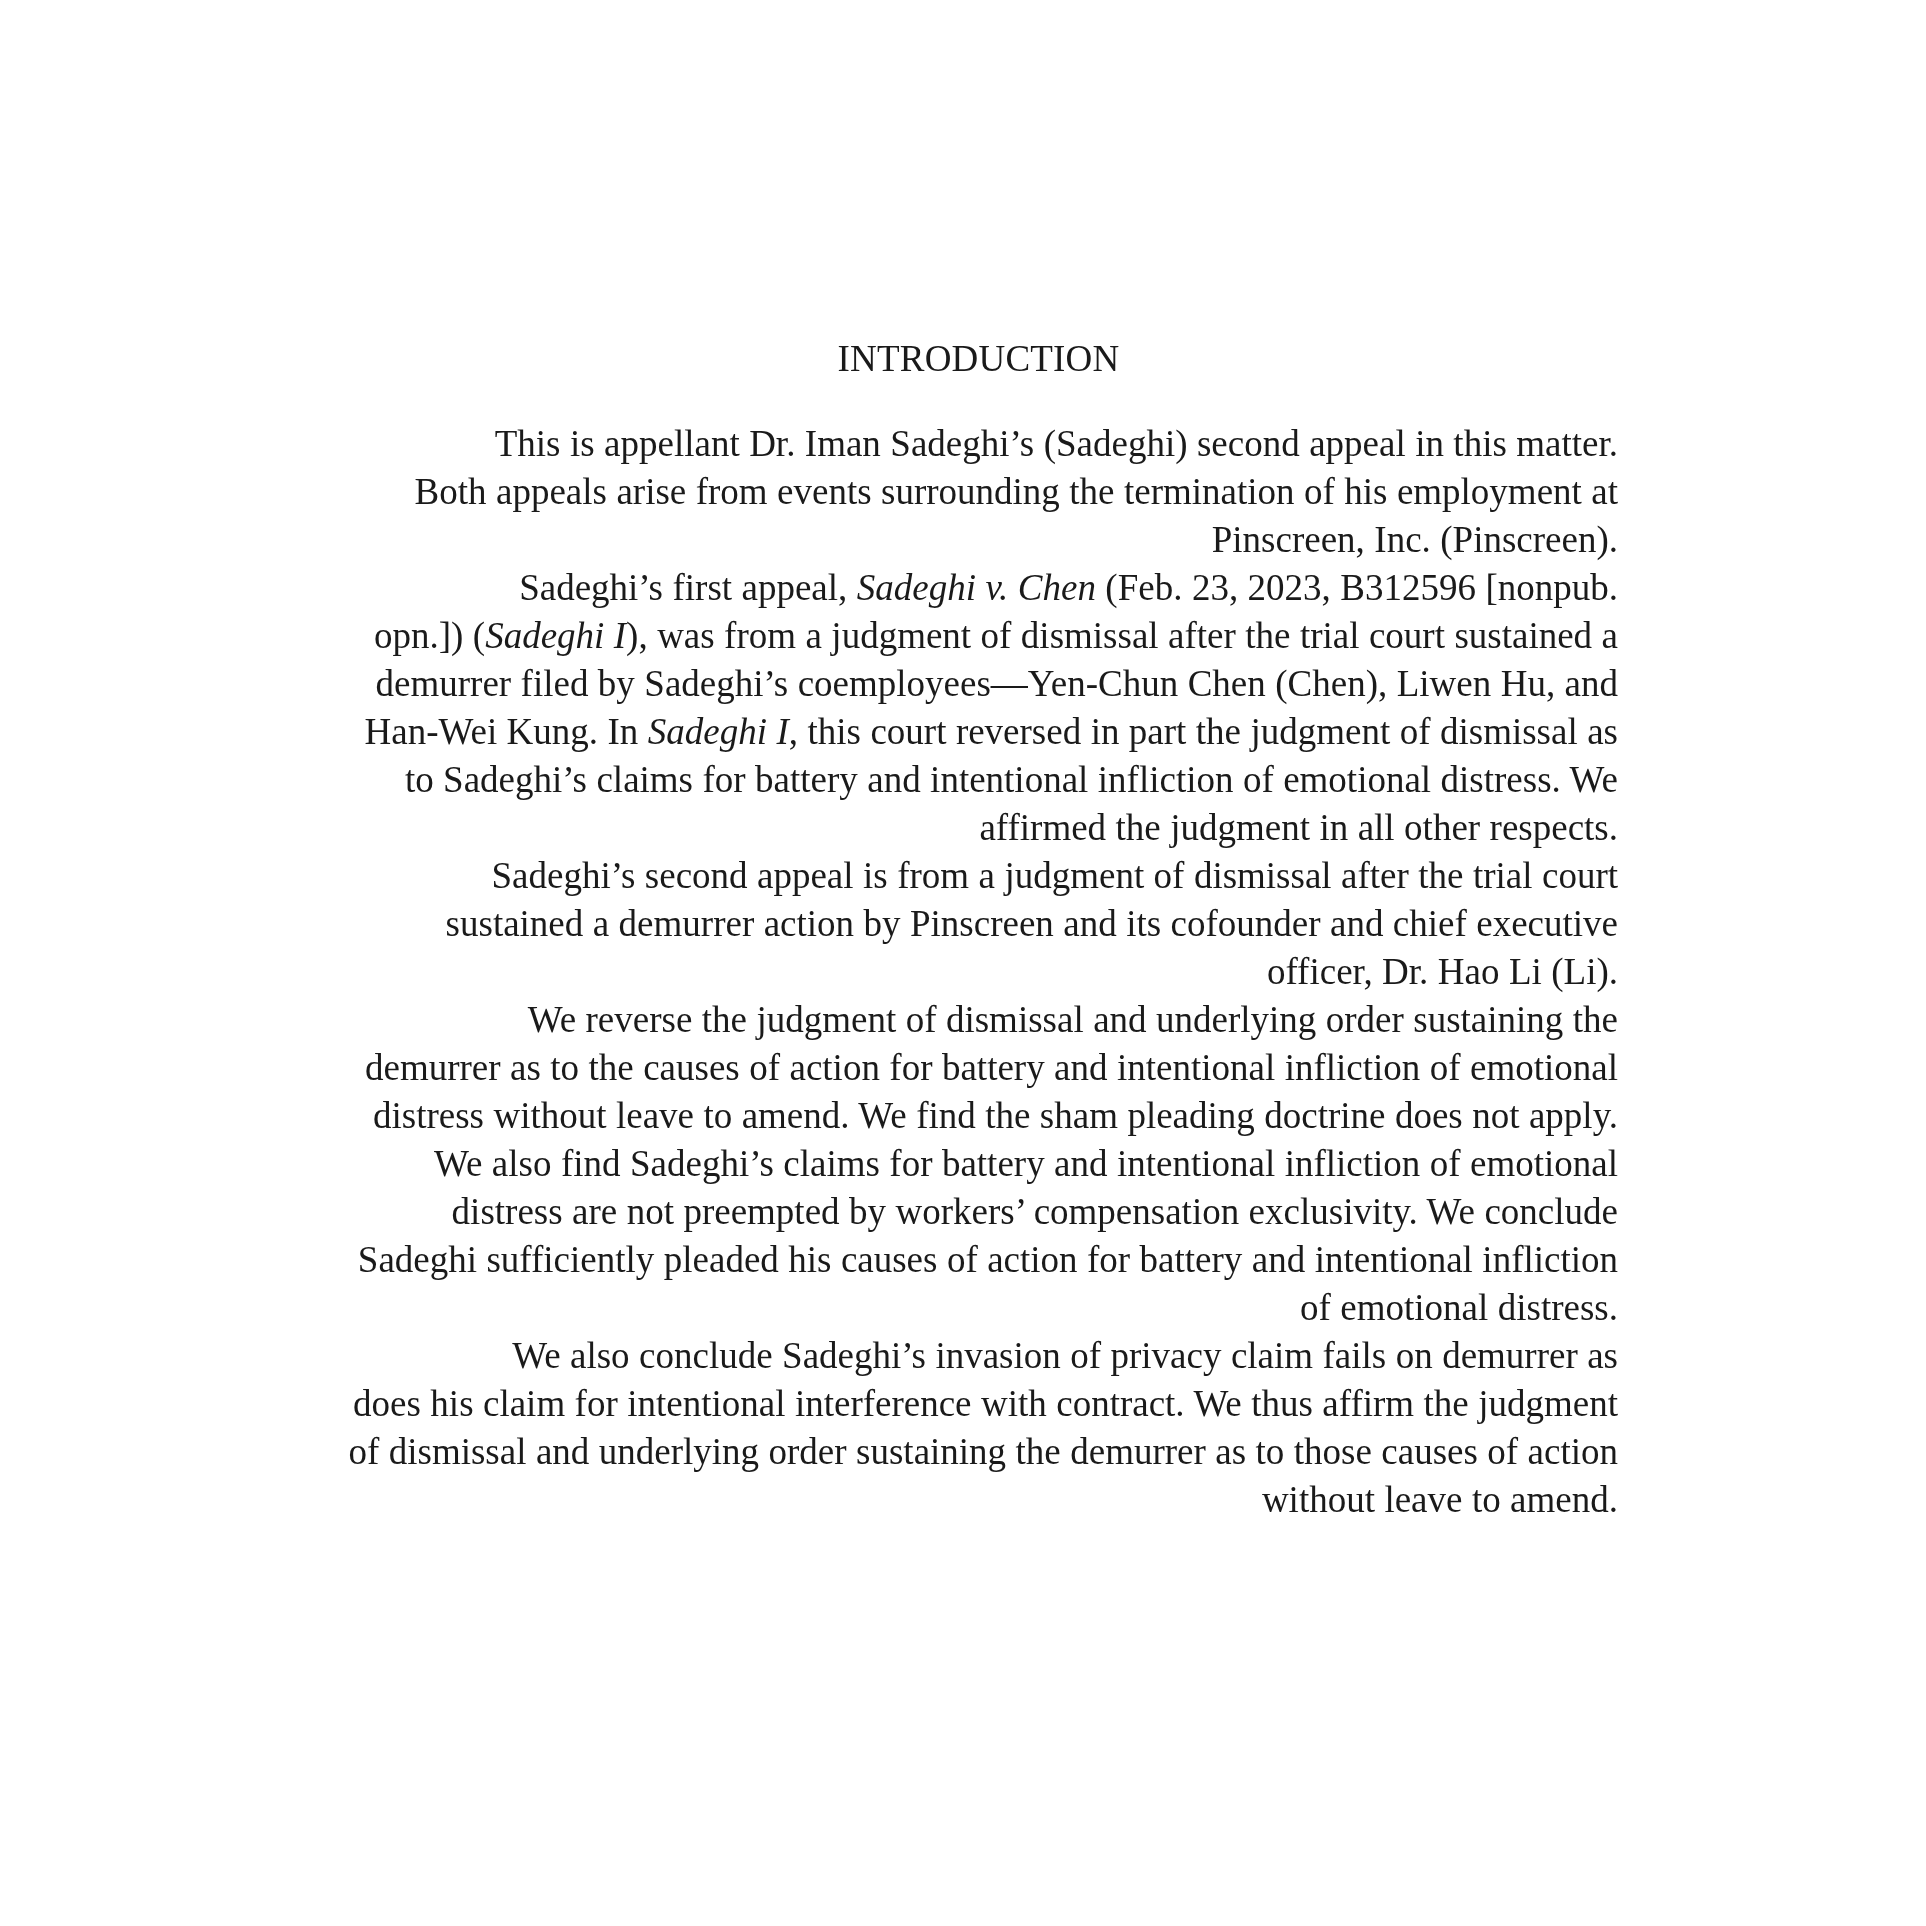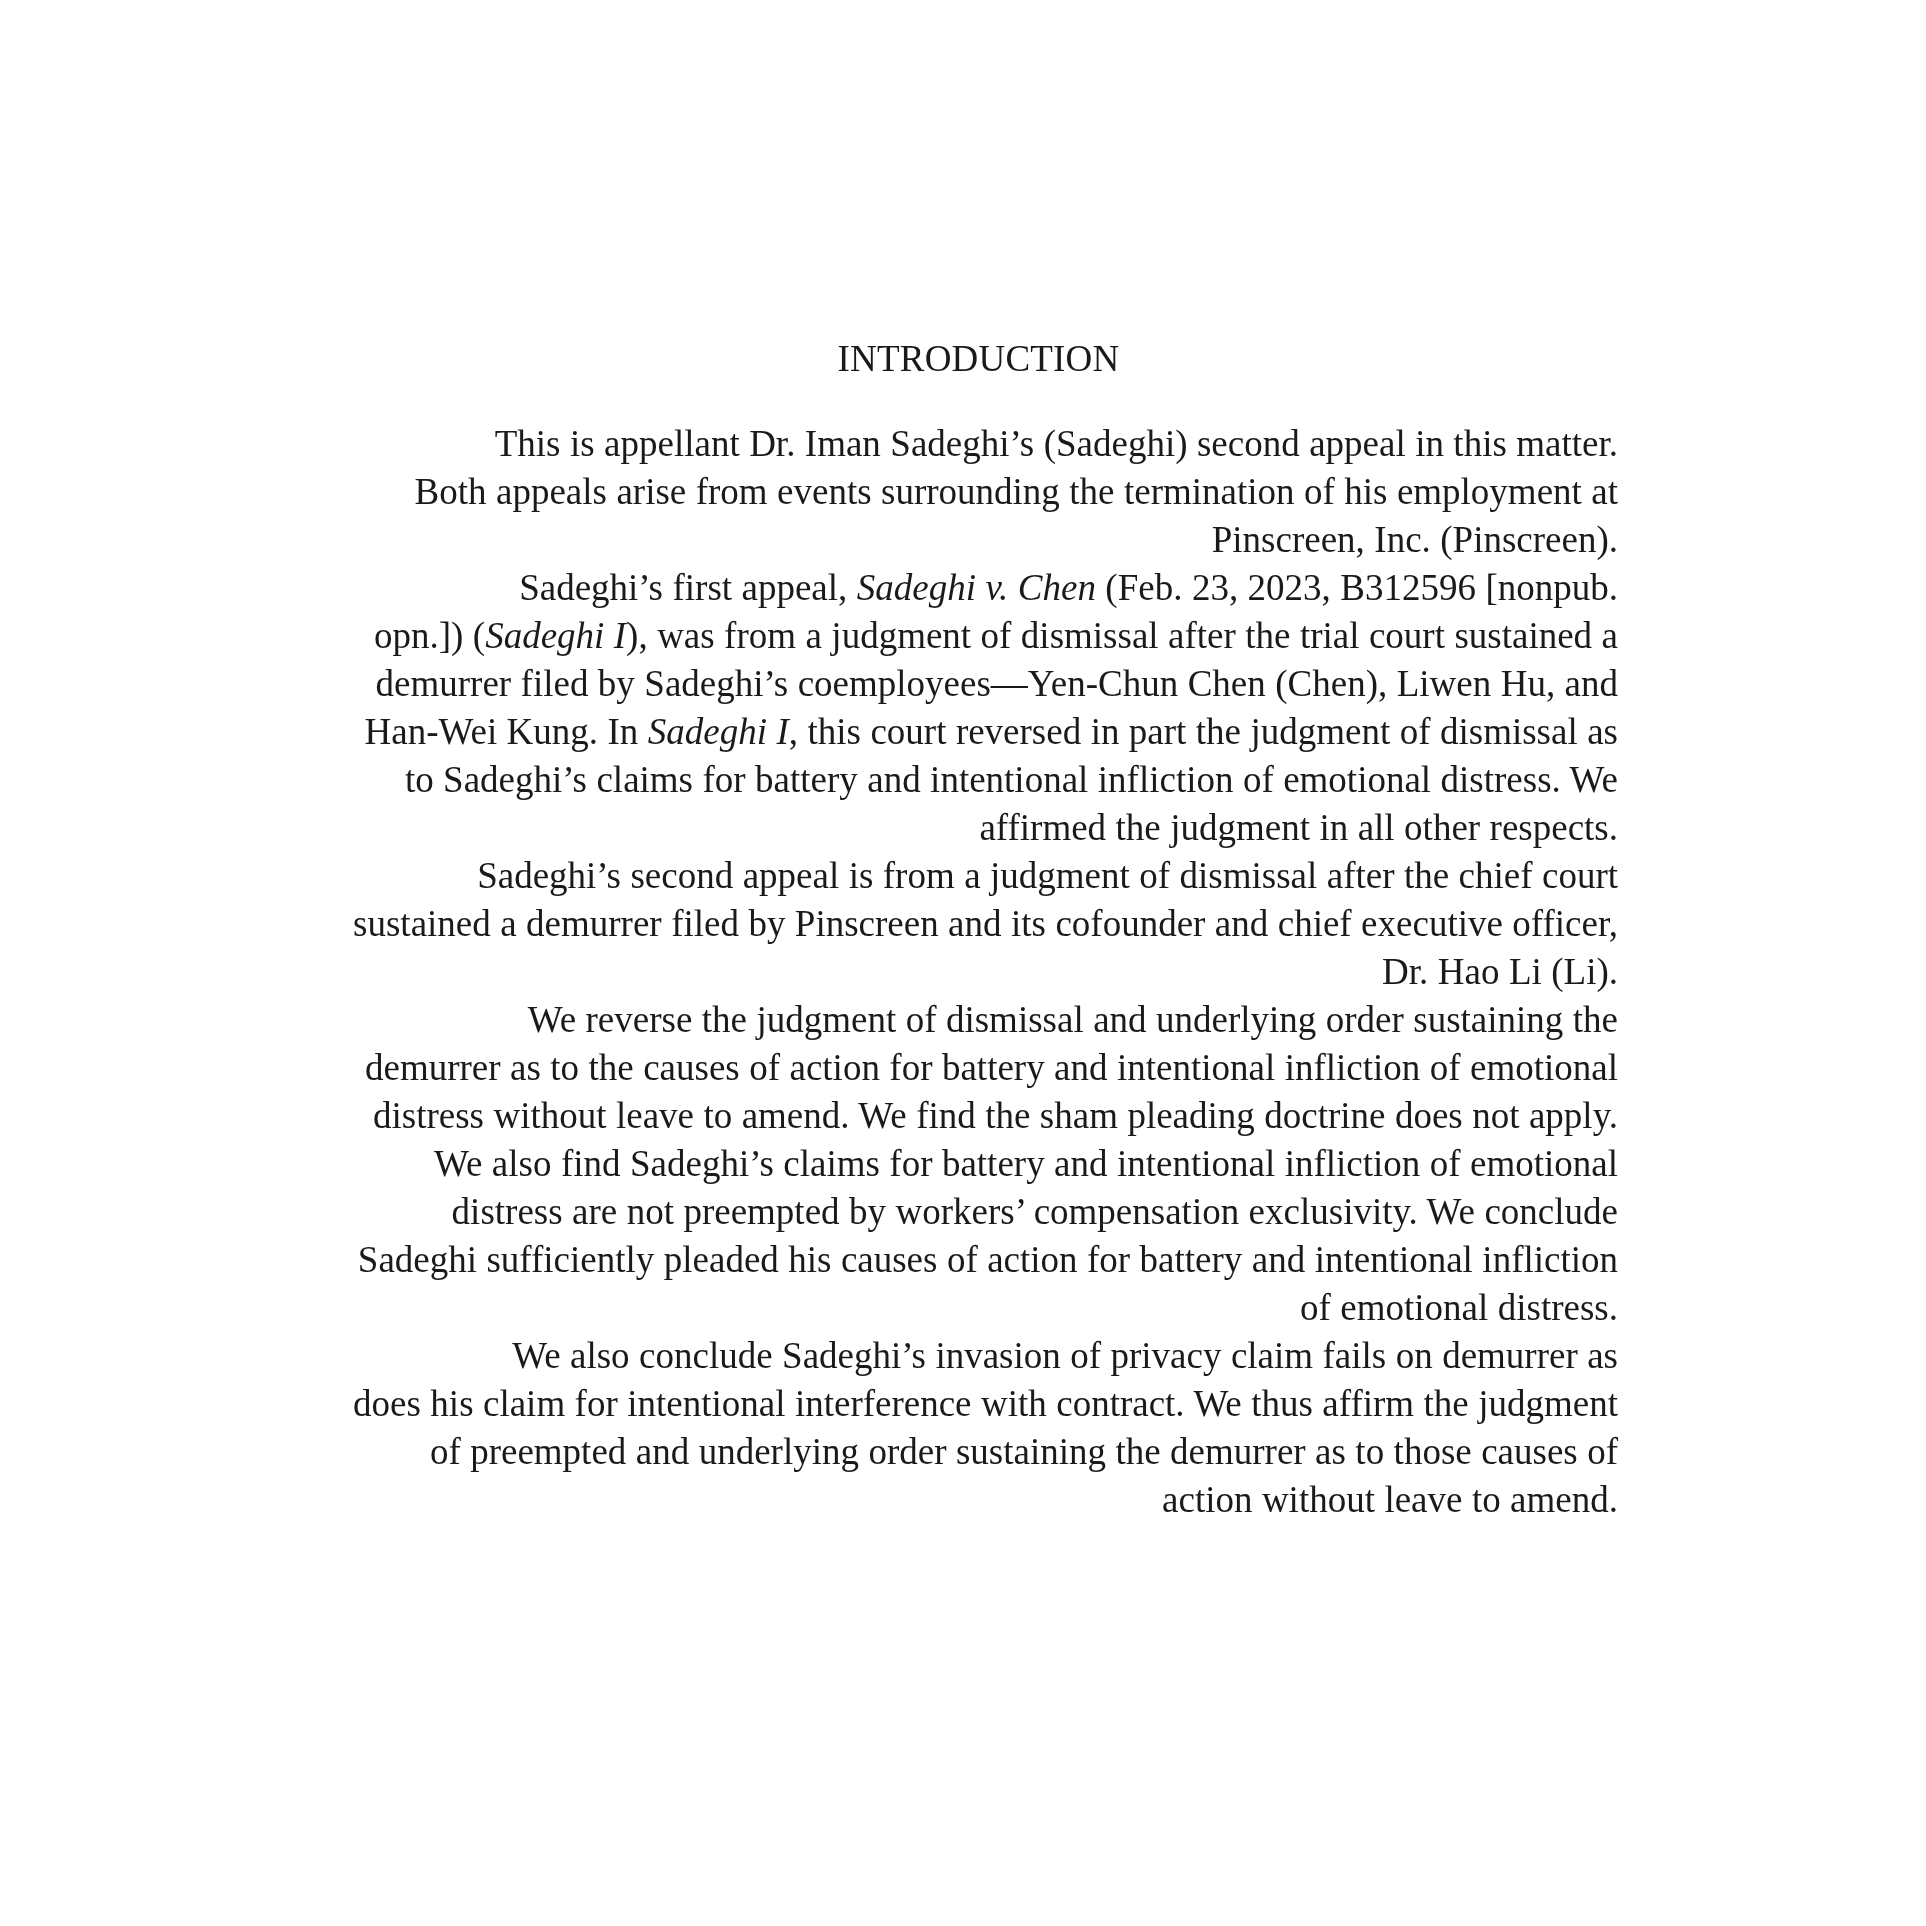--- a/index.html
+++ b/index.html
@@ -55,21 +55,21 @@
 
 <div class="page">
 
   <div class="content">
 
     <h1 class="section-heading">INTRODUCTION</h1>
 
     <div>
       <p class="para">This is appellant Dr. Iman Sadeghi’s (Sadeghi) second appeal in this matter.  Both appeals arise from events surrounding the termination of his employment at Pinscreen, Inc. (Pinscreen).</p>
       <p class="para">Sadeghi’s first appeal, <em>Sadeghi v. Chen</em> (Feb. 23, 2023, B312596 [nonpub. opn.]) (<em>Sadeghi I</em>), was from a judgment of dismissal after the trial court sustained a demurrer filed by Sadeghi’s coemployees—Yen-Chun Chen (Chen), Liwen Hu, and Han-Wei Kung.  In <em>Sadeghi I</em>, this court reversed in part the judgment of dismissal as to Sadeghi’s claims for battery and intentional infliction of emotional distress.  We affirmed the judgment in all other respects.</p>
-      <p class="para">Sadeghi’s second appeal is from a judgment of dismissal after the chief court sustained a demurrer filed by Pinscreen and its cofounder and chief executive officer, Dr. Hao Li (Li).</p>
+      <p class="para">Sadeghi’s second appeal is from a judgment of dismissal after the trial court sustained a demurrer action by Pinscreen and its cofounder and chief executive officer, Dr. Hao Li (Li).</p>
       <p class="para">We reverse the judgment of dismissal and underlying order sustaining the demurrer as to the causes of action for battery and intentional infliction of emotional distress without leave to amend.  We find the sham pleading doctrine does not apply.  We also find Sadeghi’s claims for battery and intentional infliction of emotional distress are not preempted by workers’ compensation exclusivity.  We conclude Sadeghi sufficiently pleaded his causes of action for battery and intentional infliction of emotional distress.</p>
-      <p class="para">We also conclude Sadeghi’s invasion of privacy claim fails on demurrer as does his claim for intentional interference with contract.  We thus affirm the judgment of preempted and underlying order sustaining the demurrer as to those causes of action without leave to amend.</p>
+      <p class="para">We also conclude Sadeghi’s invasion of privacy claim fails on demurrer as does his claim for intentional interference with contract.  We thus affirm the judgment of dismissal and underlying order sustaining the demurrer as to those causes of action without leave to amend.</p>
     </div>
 
   </div>
 
 </div>
 
 
 </body></html>

